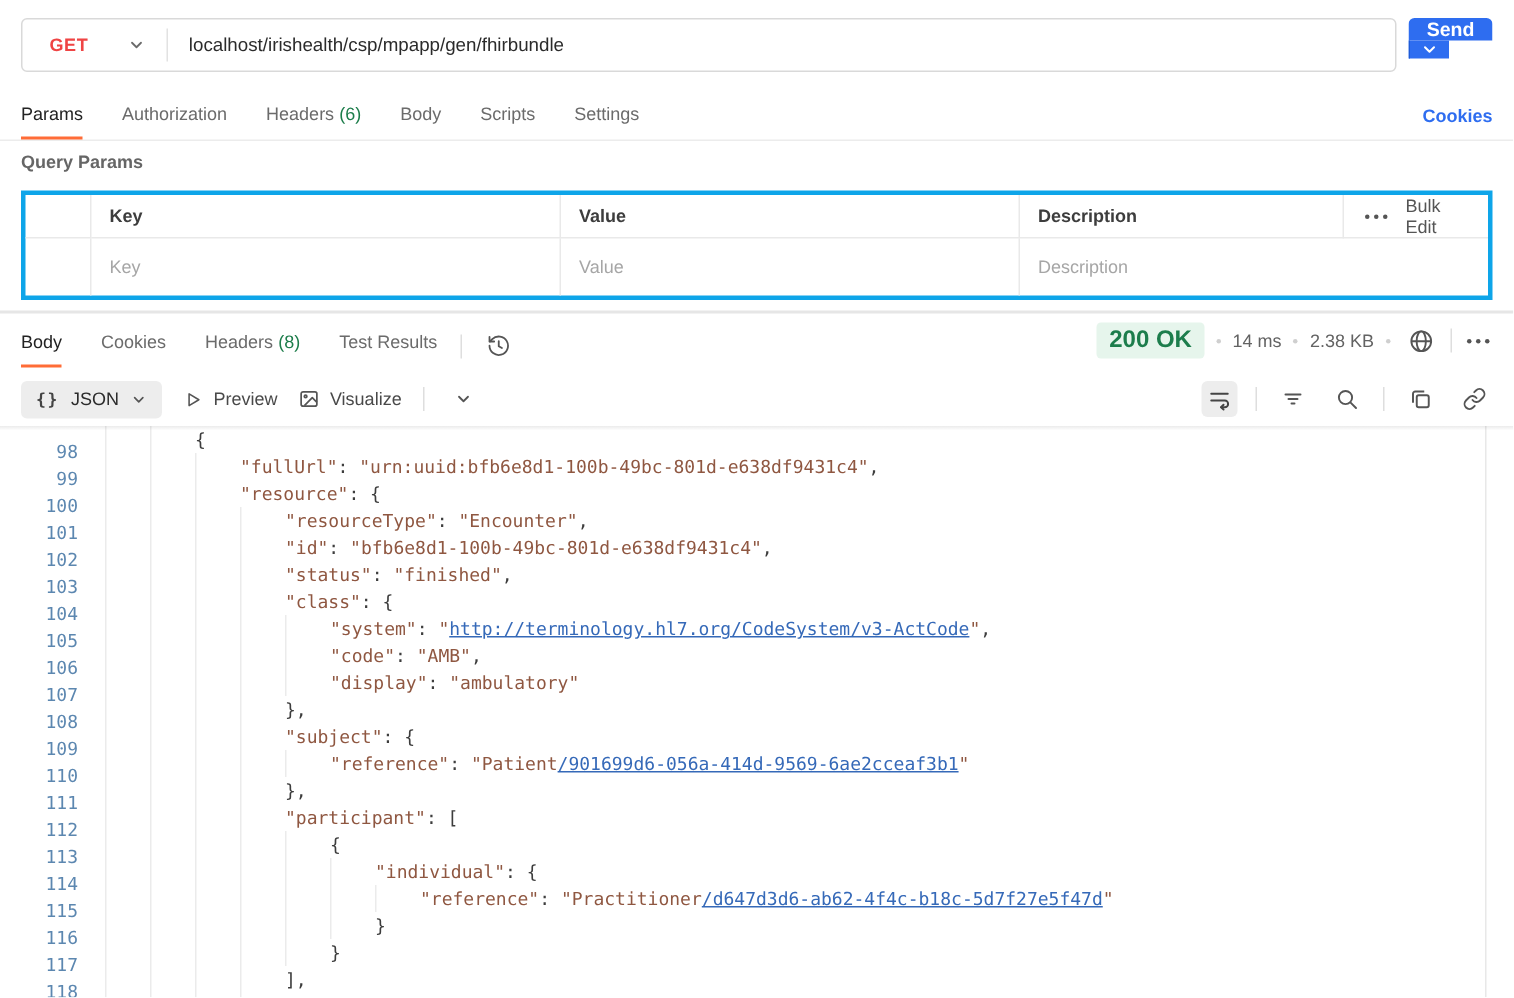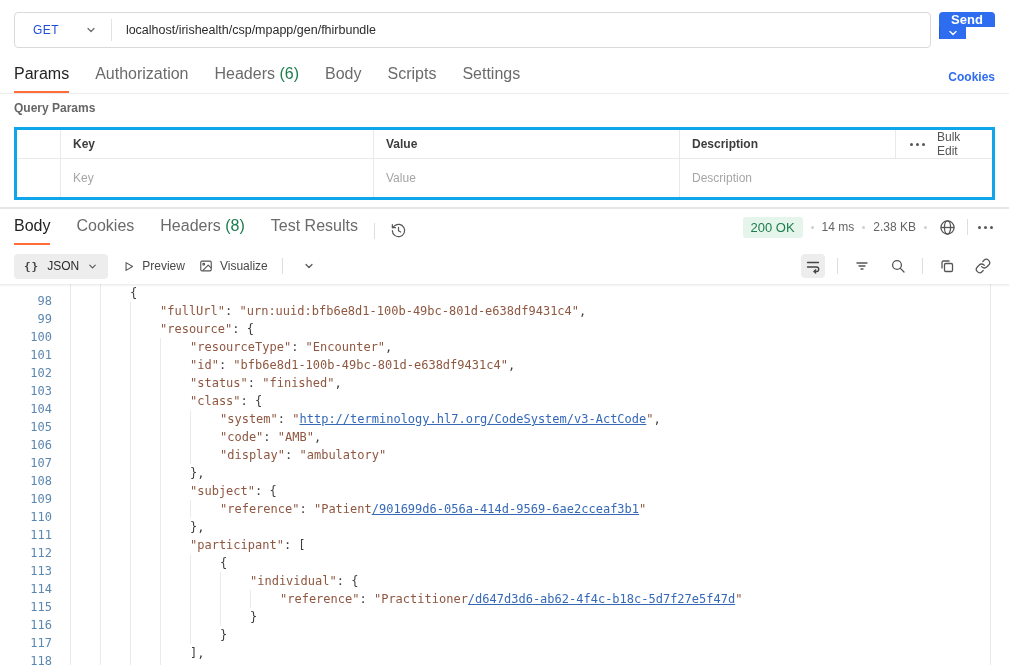--- a/index.html
+++ b/index.html
@@ -10,36 +10,36 @@
   }
   svg { display:block; }
 
   
   .url-row { position:absolute; top:12px; left:14px; right:14px; height:36px; display:flex; }
   .method-url {
     flex:1; display:flex; align-items:center; border:1px solid #d9d9d9;
     border-radius:4px; background:#fff; margin-right:8px; height:36px;
   }
   .method-select { display:flex; align-items:center; gap:26px; padding:0 14px 0 18px; cursor:pointer; }
-  .method-label { color:#1d4ed8; font-weight:400; font-size:12px; letter-spacing:.4px; }
+  .method-label { color:#ef4444; font-weight:700; font-size:12px; letter-spacing:.4px; }
   .mu-divider { width:1px; height:22px; background:#e2e2e2; }
   .url-input { flex:1; padding:0 14px; font-size:12.5px; color:#2b2b2b; white-space:nowrap; overflow:hidden; }
   .send-group { display:flex; height:36px; border-radius:4px; overflow:hidden;flex-direction:column; }
   .send-main {
     background:#2e6df0; color:#fff; font-size:13px; font-weight:600; border:none;
     width:56px; cursor:pointer; font-family:inherit;
   }
   .send-caret {
     background:#2e6df0; border:none; border-left:1px solid #1f5cd8; width:27px;
     display:flex; align-items:center; justify-content:center; cursor:pointer;
   }
 
   
   .tabs { display:flex; gap:26px; align-items:flex-end; height:100%; }
-  .tab { font-size:16px; color:#6b6b6b; padding-bottom:10px; position:relative; cursor:pointer; white-space:nowrap; }
+  .tab { font-size:12px; color:#6b6b6b; padding-bottom:10px; position:relative; cursor:pointer; white-space:nowrap; }
   .tab.active { color:#232323; font-weight:400; }
   .tab.active::after { content:""; position:absolute; left:0; right:0; bottom:0; height:2px; background:#ff6c37; }
   .tab .count { color:#1d7d4b; }
 
   .req-tabs-row {
     position:absolute; top:61px; left:0; right:0; height:33px;
     border-bottom:1px solid #ececec; padding:0 14px; display:flex; justify-content:space-between;
   }
   .cookies-link { align-self:center; color:#2e6df0; font-size:12px; font-weight:600; cursor:pointer; }
 
@@ -62,21 +62,21 @@
 
   
   .resp-header {
     position:absolute; top:216px; left:14px; right:14px; height:29px;
     display:flex; justify-content:space-between; align-items:flex-end;
   }
   .resp-left { display:flex; align-items:flex-end; height:100%; }
   .v-div { width:1px; height:16px; background:#dedede; align-self:center; }
   .icon-btn { display:flex; align-items:center; justify-content:center; width:24px; height:24px; cursor:pointer; border-radius:4px; align-self:center; }
   .resp-meta { display:flex; align-items:center; gap:8px; padding-bottom:6px; }
-  .status-badge { background:#e6f5ec; color:#1c7d4c; font-size:13px; font-weight:400; padding:3px 8px; border-radius:3px; cursor:pointer; }
+  .status-badge { background:#e6f5ec; color:#1c7d4c; font-size:16px; font-weight:700; padding:3px 8px; border-radius:3px; cursor:pointer; }
   .meta-dot { width:3px; height:3px; border-radius:50%; background:#cfcfcf; }
   .meta-text { font-size:12px; color:#636363; }
   .more-dots { display:flex; gap:3px; align-items:center; cursor:pointer; padding:0 2px; }
   .more-dots i { width:3px; height:3px; border-radius:50%; background:#555; }
 
   
   .resp-toolbar {
     position:absolute; top:252px; left:14px; right:14px; height:28px;
     display:flex; justify-content:space-between; align-items:center;
   }

